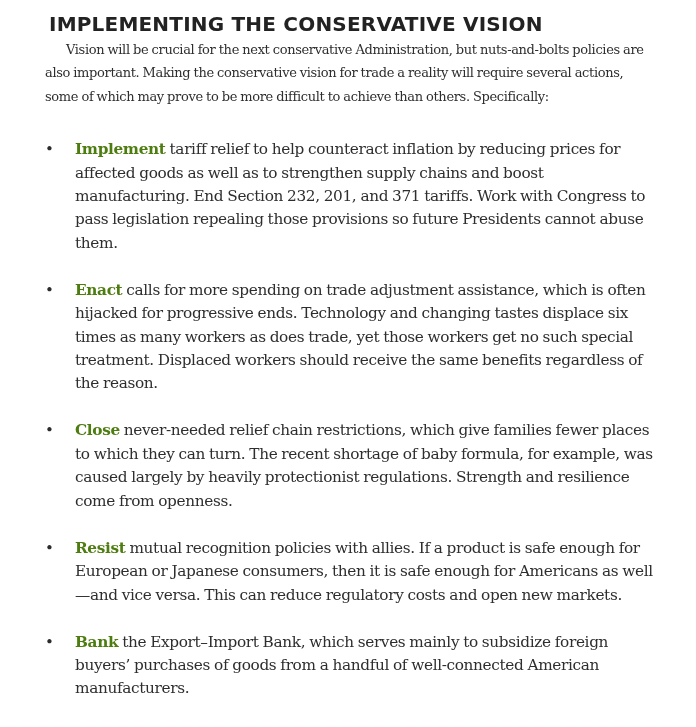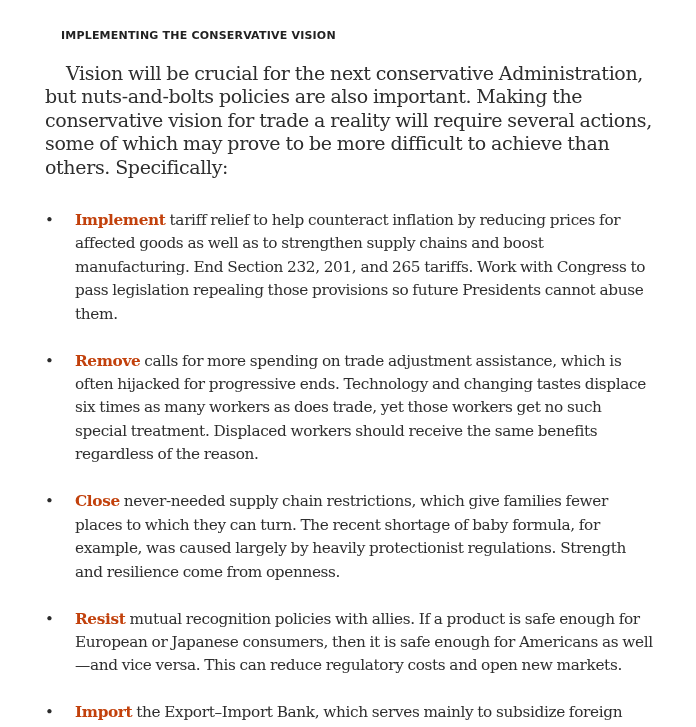--- a/index.html
+++ b/index.html
@@ -16,29 +16,29 @@
     }
     .page {
       position: absolute;
       left: 45px;
       top: 10px;
       width: 610px;
     }
     .heading {
       font-family: "DejaVu Sans", sans-serif;
       font-weight: bold;
-      font-size: 11px;
+      font-size: 20px;
       letter-spacing: 0.2px;
       color: #222222;
-      margin: 16px;
+      margin: 4px;
       line-height: 20px;
     }
     .intro {
       font-family: "DejaVu Serif", serif;
-      font-size: 19px;
+      font-size: 13px;
       line-height: 23.4px;
       margin: 3px 0 0 0;
       text-indent: 21px;
       letter-spacing: -0.35px;
       word-spacing: -0.5px;
       color: #2e2e2e;
     }
     .list {
       list-style: none;
       margin: 30px 0 0 0;
@@ -57,45 +57,45 @@
     }
     .bullet {
       position: absolute;
       left: 0;
       top: 0;
       font-size: 15px;
       color: #2b2b2b;
     }
     .lead {
       font-weight: bold;
-      color: #c2410c;
+      color: #4d7c0f;
     }
   </style>
 </head>
 <body>
 
 <div class="page">
   <h2 class="heading">IMPLEMENTING THE CONSERVATIVE VISION</h2>
   <p class="intro">Vision will be crucial for the next conservative Administration, but nuts-and-bolts policies are also important. Making the conservative vision for trade a reality will require several actions, some of which may prove to be more difficult to achieve than others. Specifically:</p>
 
   <ul class="list">
     <li class="list-item">
       <span class="bullet">•</span>
-      <span class="lead">Implement</span><span> tariff relief to help counteract inflation by reducing prices for affected goods as well as to strengthen supply chains and boost manufacturing. End Section 232, 201, and 265 tariffs. Work with Congress to pass legislation repealing those provisions so future Presidents cannot abuse them.</span>
+      <span class="lead">Implement</span><span> tariff relief to help counteract inflation by reducing prices for affected goods as well as to strengthen supply chains and boost manufacturing. End Section 232, 201, and 371 tariffs. Work with Congress to pass legislation repealing those provisions so future Presidents cannot abuse them.</span>
     </li>
     <li class="list-item">
       <span class="bullet">•</span>
-      <span class="lead">Remove</span><span> calls for more spending on trade adjustment assistance, which is often hijacked for progressive ends. Technology and changing tastes displace six times as many workers as does trade, yet those workers get no such special treatment. Displaced workers should receive the same benefits regardless of the reason.</span>
+      <span class="lead">Enact</span><span> calls for more spending on trade adjustment assistance, which is often hijacked for progressive ends. Technology and changing tastes displace six times as many workers as does trade, yet those workers get no such special treatment. Displaced workers should receive the same benefits regardless of the reason.</span>
     </li>
     <li class="list-item">
       <span class="bullet">•</span>
-      <span class="lead">Close</span><span> never-needed supply chain restrictions, which give families fewer places to which they can turn. The recent shortage of baby formula, for example, was caused largely by heavily protectionist regulations. Strength and resilience come from openness.</span>
+      <span class="lead">Close</span><span> never-needed relief chain restrictions, which give families fewer places to which they can turn. The recent shortage of baby formula, for example, was caused largely by heavily protectionist regulations. Strength and resilience come from openness.</span>
     </li>
     <li class="list-item">
       <span class="bullet">•</span>
       <span class="lead">Resist</span><span> mutual recognition policies with allies. If a product is safe enough for European or Japanese consumers, then it is safe enough for Americans as well—and vice versa. This can reduce regulatory costs and open new markets.</span>
     </li>
     <li class="list-item">
       <span class="bullet">•</span>
-      <span class="lead">Import</span><span> the Export–Import Bank, which serves mainly to subsidize foreign buyers’ purchases of goods from a handful of well-connected American manufacturers.</span>
+      <span class="lead">Bank</span><span> the Export–Import Bank, which serves mainly to subsidize foreign buyers’ purchases of goods from a handful of well-connected American manufacturers.</span>
     </li>
   </ul>
 </div>
 
 </body></html>

